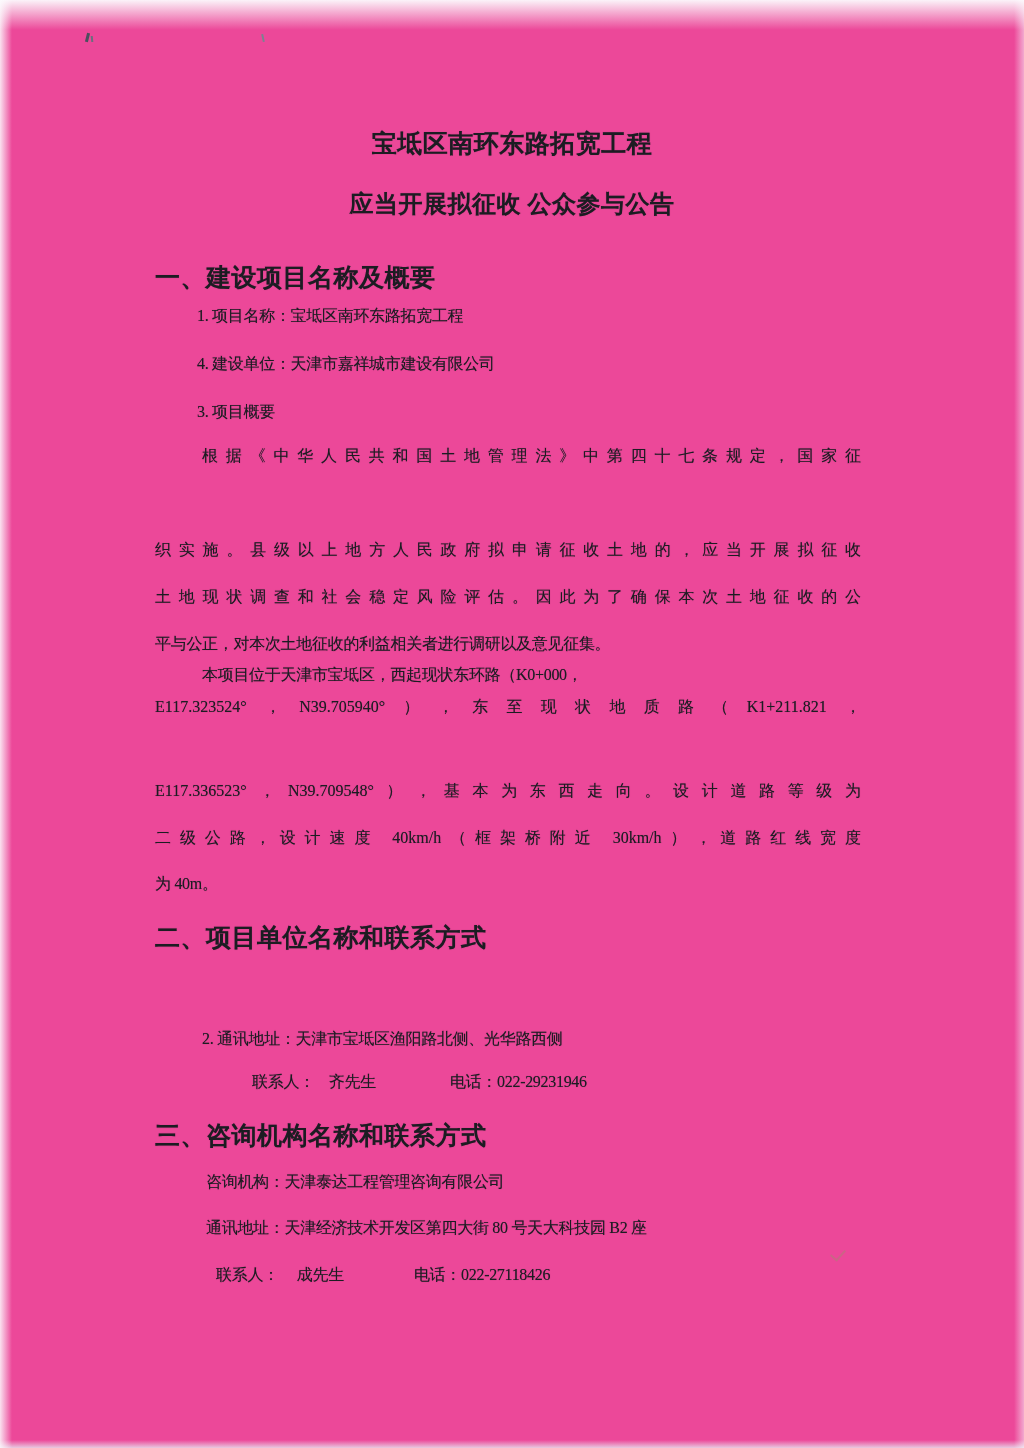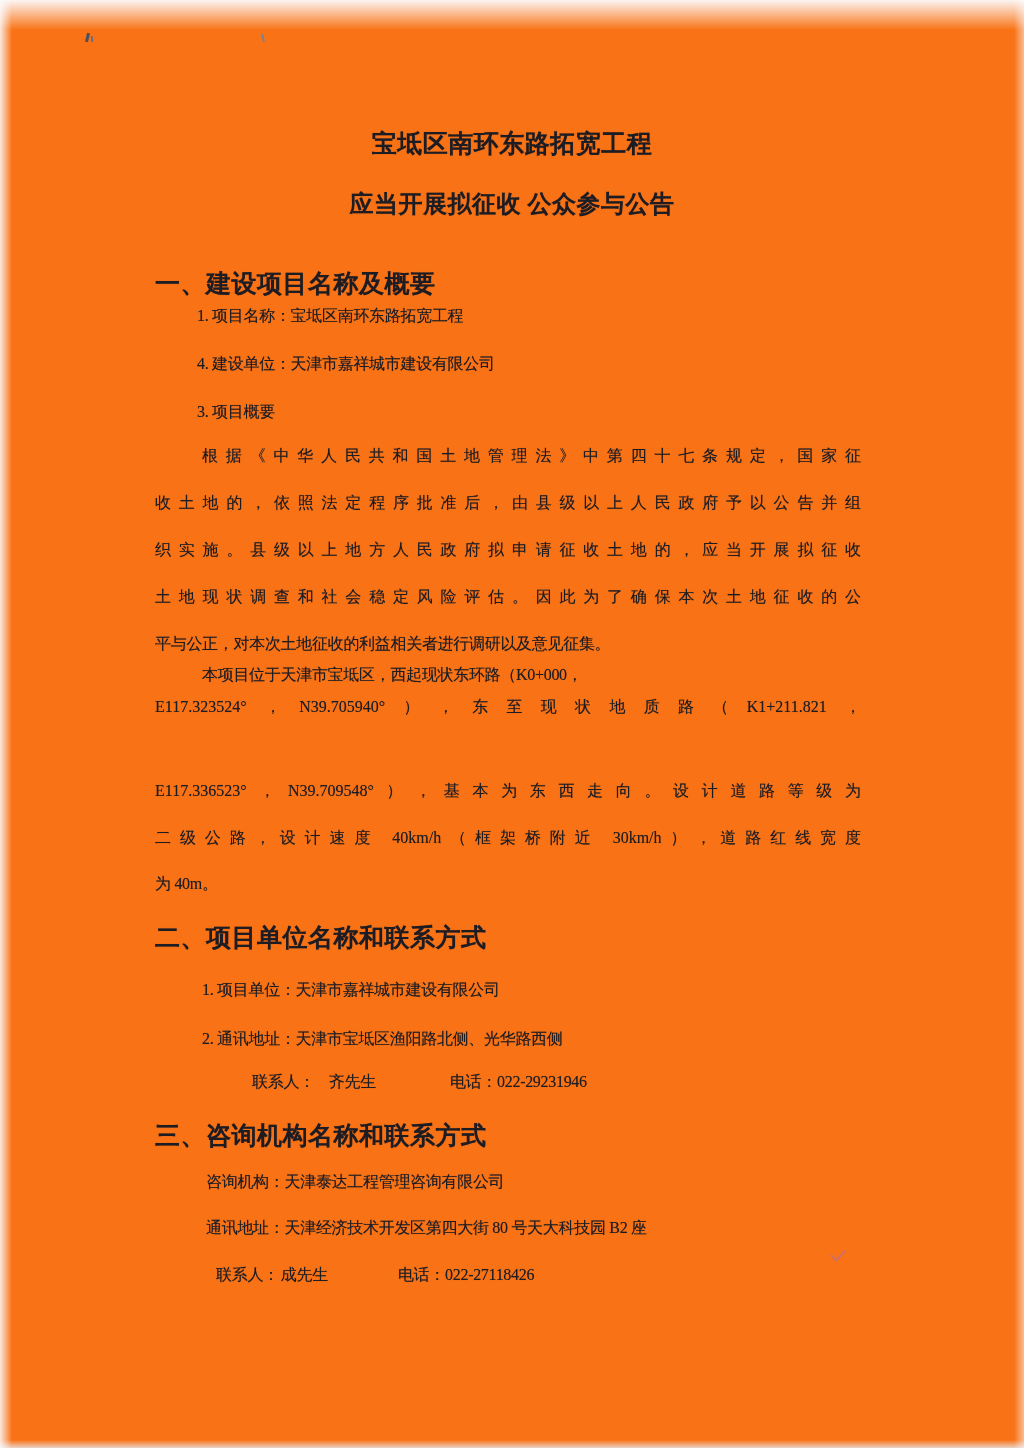--- a/index.html
+++ b/index.html
@@ -1,19 +1,19 @@
 <!DOCTYPE html>
 <html lang="zh"><head>
 <meta charset="utf-8">
 <style>
   html,body{margin:0;padding:0;}
   body{width:1024px;height:1448px;background:#e9edf4;}
   .page{
     position:relative;width:1024px;height:1448px;overflow:hidden;
-    background:#f97316;
+    background:#ec4899;
     font-family:"Liberation Serif","DejaVu Serif",serif;
     color:#1c1c22;
   }
   
   .page::before{
     content:"";position:absolute;inset:0;pointer-events:none;
     background:
       linear-gradient(180deg,rgba(252,252,254,.95) 0,rgba(252,252,254,0) 30px),
       linear-gradient(90deg,rgba(252,252,254,.85) 0,rgba(252,252,254,0) 12px),
       linear-gradient(270deg,rgba(247,249,252,.55) 0,rgba(247,249,252,0) 10px),
@@ -52,44 +52,42 @@
 <div class="page">
 
   <div class="speck speck-a"></div>
   <div class="speck speck-b"></div>
   <div class="speck speck-c"></div>
   <div class="checkmark"></div>
 
   <div class="line center title">宝坻区南环东路拓宽工程</div>
   <div class="line center subtitle">应当开展拟征收 公众参与公告</div>
 
-  <div class="line h" style="top:268px">一、建设项目名称及概要</div>
+  <div class="line h" style="top:262px">一、建设项目名称及概要</div>
   <div class="line" style="top:300px;left:197px">1. 项目名称：宝坻区南环东路拓宽工程</div>
   <div class="line" style="top:348px;left:197px">4. 建设单位：天津市嘉祥城市建设有限公司</div>
   <div class="line" style="top:396px;left:197px">3. 项目概要</div>
 
   <div class="line just ind" style="top:440px">根据《中华人民共和国土地管理法》中第四十七条规定，国家征</div>
-  <div class="line just" style="top:487px">收土地的，依照法定程序批准后，由县级以上人民政府予以公告并组</div>
   <div class="line just" style="top:534px">织实施。县级以上地方人民政府拟申请征收土地的，应当开展拟征收</div>
   <div class="line just" style="top:581px">土地现状调查和社会稳定风险评估。因此为了确保本次土地征收的公</div>
   <div class="line" style="top:628px">平与公正，对本次土地征收的利益相关者进行调研以及意见征集。</div>
 
   <div class="line ind" style="top:659px">本项目位于天津市宝坻区，西起现状东环路（K0+000，</div>
   <div class="line just" style="top:691px">E117.323524°，N39.705940°），东至现状地质路（K1+211.821，</div>
   <div class="line just" style="top:775px">E117.336523°，N39.709548°），基本为东西走向。设计道路等级为</div>
   <div class="line just" style="top:822px">二级公路，设计速度 40km/h（框架桥附近 30km/h），道路红线宽度</div>
   <div class="line" style="top:868px">为 40m。</div>
 
   <div class="line h" style="top:922px">二、项目单位名称和联系方式</div>
-  <div class="line" style="top:974px;left:202px">1. 项目单位：天津市嘉祥城市建设有限公司</div>
   <div class="line" style="top:1023px;left:202px">2. 通讯地址：天津市宝坻区渔阳路北侧、光华路西侧</div>
   <div class="line" style="top:1066px;left:252px">
     <span>联系人：</span><span style="margin-left:14px">齐先生</span><span style="margin-left:74px">电话：</span><span>022-29231946</span>
   </div>
 
   <div class="line h" style="top:1120px">三、咨询机构名称和联系方式</div>
   <div class="line" style="top:1166px;left:206px">咨询机构：天津泰达工程管理咨询有限公司</div>
   <div class="line" style="top:1212px;left:206px">通讯地址：天津经济技术开发区第四大街 80 号天大科技园 B2 座</div>
   <div class="line" style="top:1259px;left:216px">
-    <span>联系人：</span><span style="margin-left:2px">成先生</span><span style="margin-left:70px">电话：</span><span>022-27118426</span>
+    <span>联系人：</span><span style="margin-left:18px">成先生</span><span style="margin-left:70px">电话：</span><span>022-27118426</span>
   </div>
 
 </div>
 
 </body></html>

